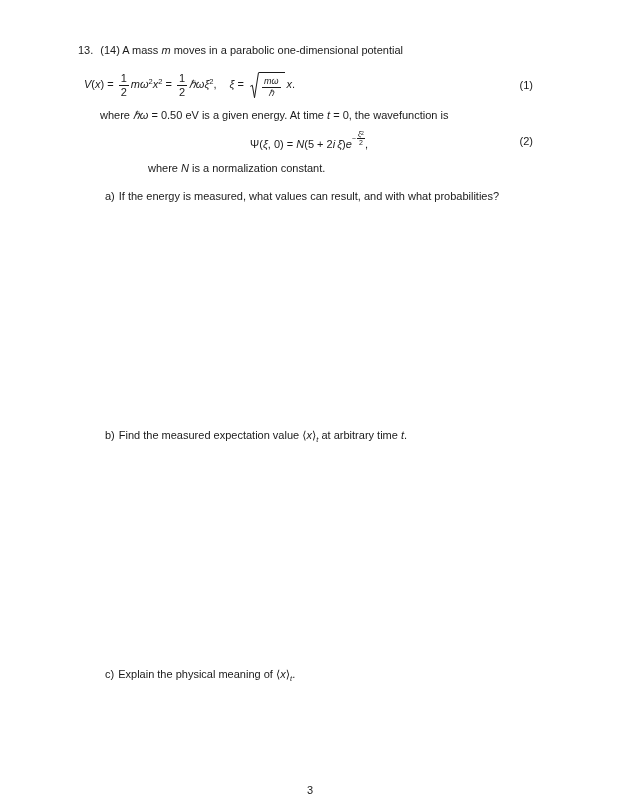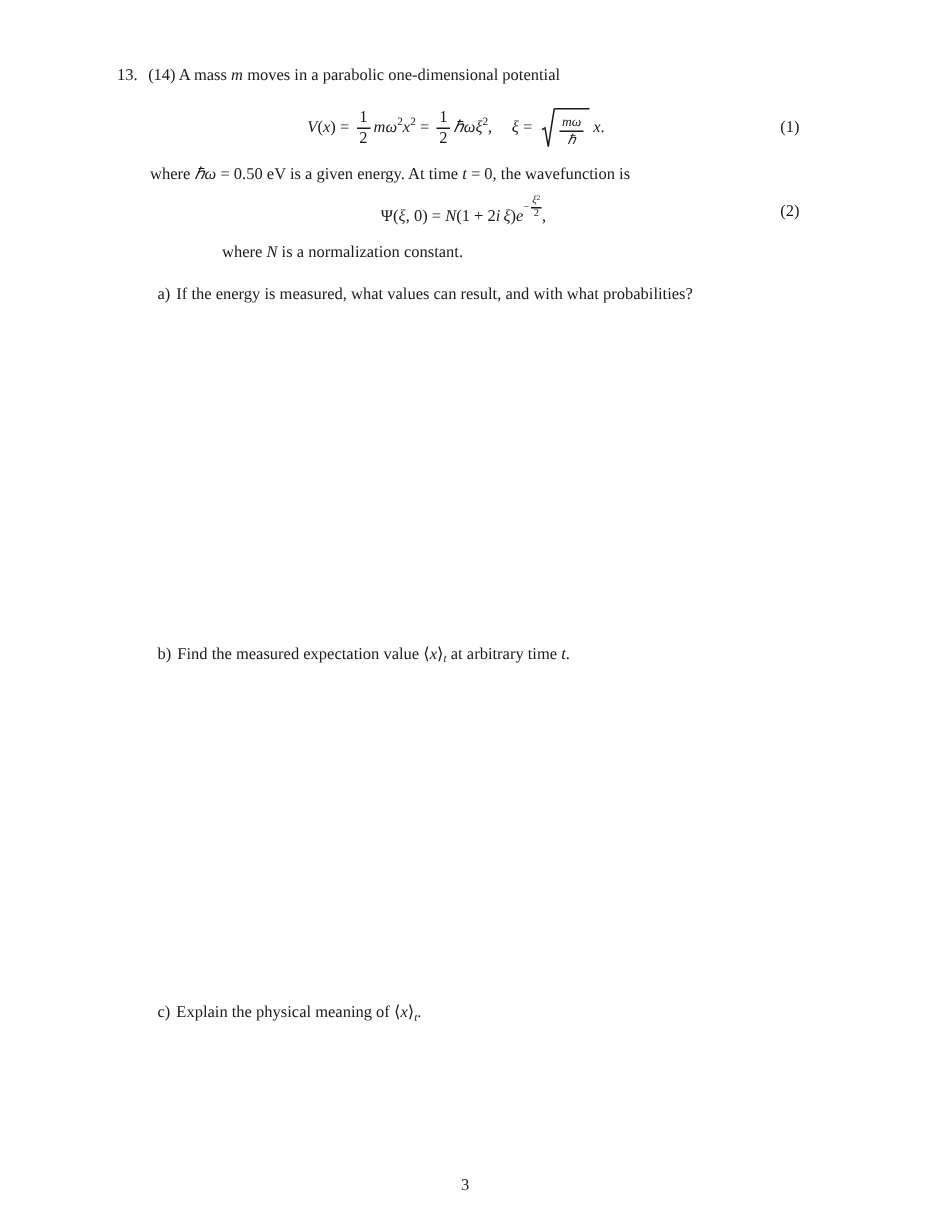--- a/index.html
+++ b/index.html
@@ -1,28 +1,28 @@
 <!DOCTYPE html>
 <html><head>
 <meta charset="utf-8">
 <style>
   html,body{margin:0;padding:0;background:#ffffff;}
   .page{position:relative;width:616px;height:806px;background:#ffffff;
-        font-family:Liberation Serif, serif;font-size:11px;color:#1a1a1a;overflow:hidden;}
+        font-family:Liberation Sans, sans-serif;font-size:11px;color:#1a1a1a;overflow:hidden;}
   .abs{position:absolute;white-space:nowrap;}
   .mi{font-style:italic;}
   .plabel{margin-right:7px;}
   .problem-line{top:44px;left:78px;}
   .body-line1{top:107px;left:100px;text-align:right;}
   .body-line2{top:162px;left:100px;margin-left:48px;}
   .part-a{top:190px;left:105px;}
   .part-b{top:429px;left:105px;}
   .part-c{top:668px;left:105px;}
   .part .plabel{margin-right:4px;}
-  .eq1{top:72px;left:73px;width:462px;text-align:center;}
+  .eq1{top:72px;left:84px;width:462px;}
   .eq2{top:130px;left:78px;width:462px;text-align:center;}
   .eq-no{position:absolute;right:83px;}
   .eq-no1{top:79px;}
   .eq-no2{top:135px;}
   .frac{display:inline-flex;flex-direction:column;align-items:center;vertical-align:middle;margin:0 2px;line-height:1.15;}
   .frac .num{padding:0 2px;border-bottom:1px solid #1a1a1a;}
   .frac .den{padding:0 1px;}
   .frac.small{font-size:9px;}
   .sup{font-size:7.5px;vertical-align:4.5px;}
   .sub{font-size:7.5px;vertical-align:-2.5px;}
@@ -61,21 +61,21 @@
           <span class="frac small">
             <span class="num mi">mω</span>
             <span class="den mi">ℏ</span>
           </span>
         </span>
       </span><span class="mi">x</span><span>.</span></div>
   <div class="abs eq-no eq-no1">(1)</div>
 
   <div class="abs body-line1"><span>where </span><span class="mi">ℏω</span><span> = 0.50 eV is a given energy. At time </span><span class="mi">t</span><span> = 0, the wavefunction is</span></div>
 
-  <div class="abs eq2"><span>Ψ</span><span>(</span><span class="mi">ξ</span><span>, 0</span><span>) = </span><span class="mi">N</span><span>(</span><span>1 + 2</span><span class="mi">i</span><span class="mi thin">ξ</span><span>)</span><span class="mi">e</span><span class="exp">
+  <div class="abs eq2"><span>Ψ</span><span>(</span><span class="mi">ξ</span><span>, 0</span><span>) = </span><span class="mi">N</span><span>(</span><span>5 + 2</span><span class="mi">i</span><span class="mi thin">ξ</span><span>)</span><span class="mi">e</span><span class="exp">
         <span>−</span>
         <span class="frac">
           <span class="num"><span class="mi">ξ</span><span class="sup">2</span></span>
           <span class="den">2</span>
         </span>
       </span><span>,</span></div>
   <div class="abs eq-no eq-no2">(2)</div>
 
   <div class="abs body-line2"><span>where </span><span class="mi">N</span><span> is a normalization constant.</span></div>
 

